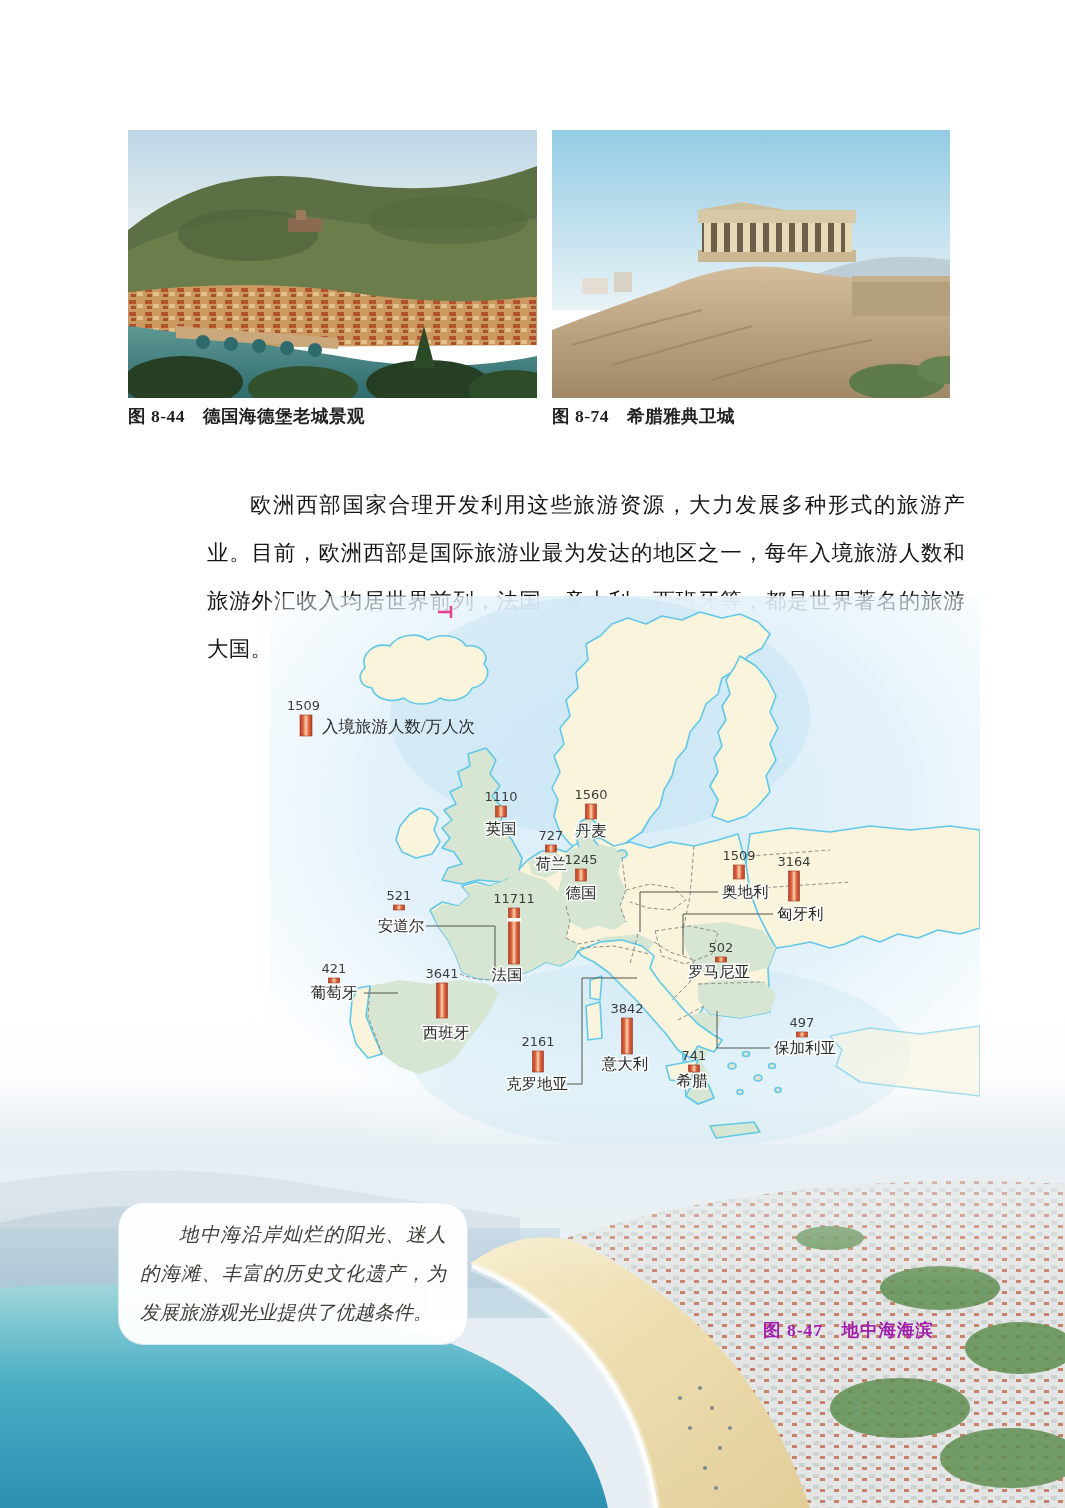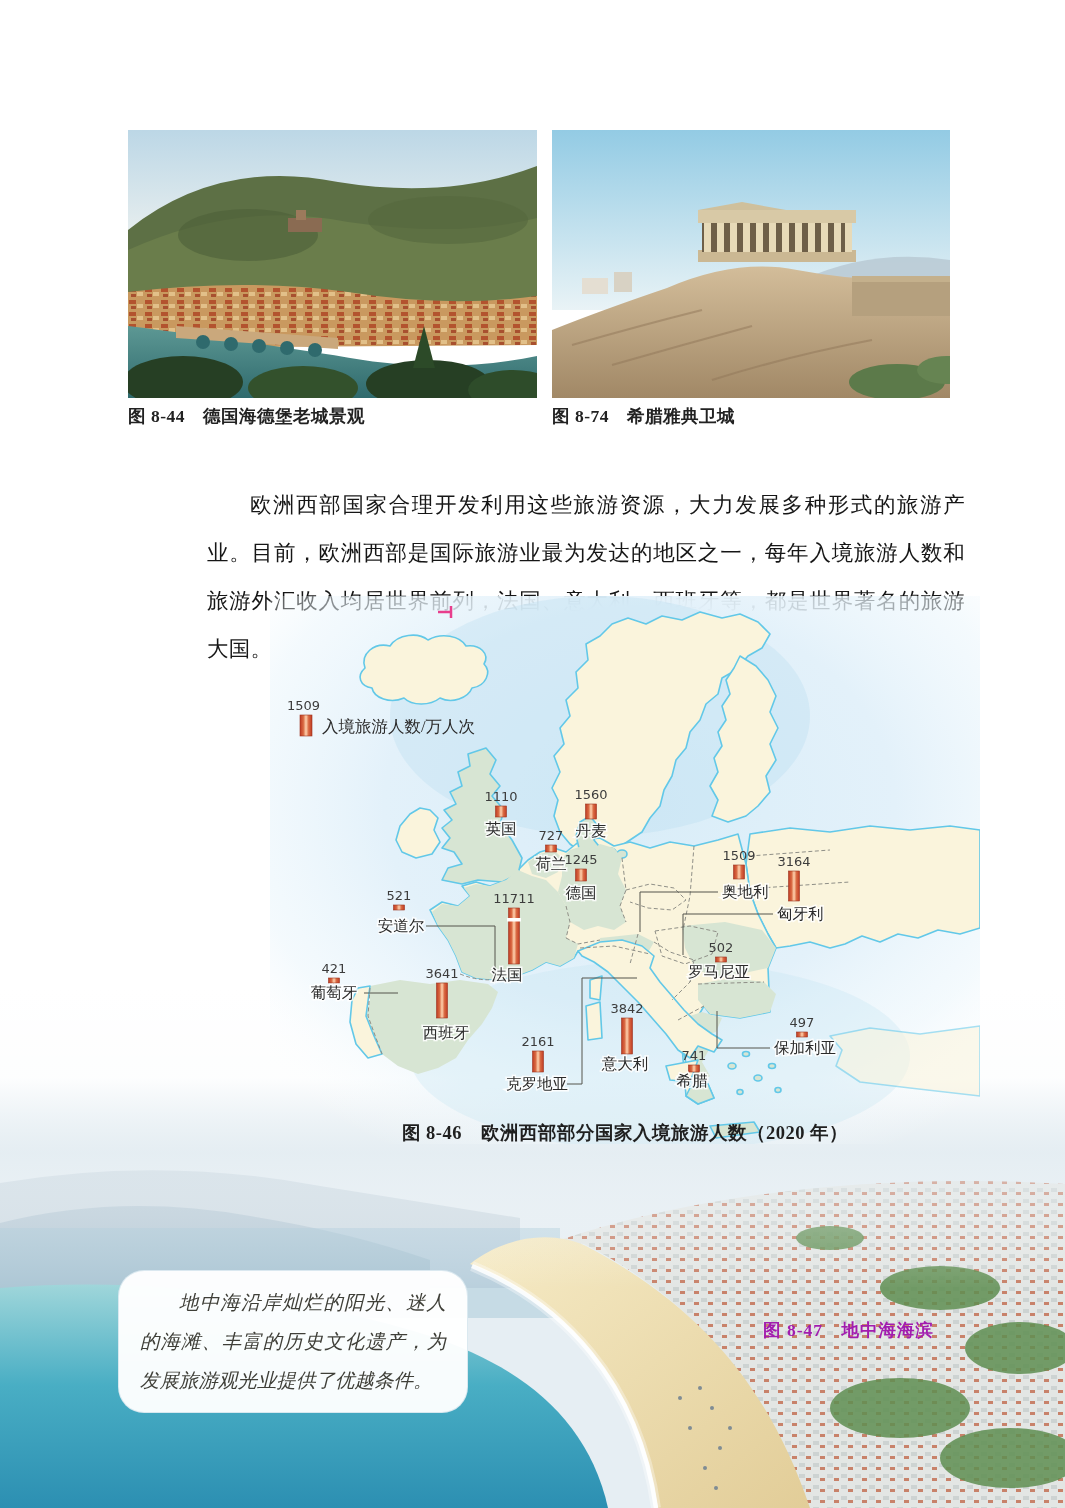--- a/index.html
+++ b/index.html
@@ -27,21 +27,21 @@
   .border{fill:none;stroke:#8f8f87;stroke-width:1;stroke-dasharray:4 2.5;}
   .barval{font-family:"DejaVu Sans","Liberation Sans",sans-serif;font-size:13px;fill:#3c3c3c;}
   .clabel{font-family:"Liberation Serif","DejaVu Serif",serif;font-size:15.5px;fill:#2b2b2b;
           paint-order:stroke;stroke:rgba(255,255,255,.85);stroke-width:3px;}
   .leader{fill:none;stroke:#55554d;stroke-width:1;}
   #map-caption{position:absolute;left:0;top:524px;width:710px;text-align:center;
        font-size:18.5px;font-weight:bold;color:#1f1f1f;letter-spacing:.5px;}
   
   #photo-sea{position:absolute;left:0;top:988px;width:1065px;height:520px;z-index:1;}
   
-  #callout-bubble{position:absolute;left:118px;top:1270px;width:306px;z-index:5;
+  #callout-bubble{position:absolute;left:118px;top:1202px;width:306px;z-index:5;
        background:rgba(255,255,255,.96);border:1px solid rgba(190,215,228,.55);
        border-radius:26px;padding:12px 21px;font-size:19.5px;line-height:39px;
        color:#3f3f38;text-align:justify;text-indent:2em;font-style:italic;}
   #cap47{position:absolute;left:763px;top:1318px;z-index:5;font-size:17.5px;
        font-weight:bold;color:#a21caf;letter-spacing:1px;}
 </style>
 </head>
 <body>
 
 <figure class="photo" id="photo-heidelberg" style="margin:0">
@@ -331,18 +331,17 @@
         <polyline points="500,452 447,452 447,415" class="leader"></polyline>
         <rect x="526.5" y="436" width="11" height="5" fill="url(#barGrad)" stroke="#9c3420" stroke-width="0.6"></rect>
         <text x="532" y="431" text-anchor="middle" class="barval">497</text>
         <text x="504" y="457" text-anchor="start" class="clabel">保加利亚</text>
         <polyline points="297,488 312,488 312,382 367,382" class="leader"></polyline>
         <rect x="262.5" y="455" width="11" height="21" fill="url(#barGrad)" stroke="#9c3420" stroke-width="0.6"></rect>
         <text x="268" y="450" text-anchor="middle" class="barval">2161</text>
         <text x="267" y="493" text-anchor="middle" class="clabel">克罗地亚</text>
       </g>
   </svg>
-  <div id="map-caption">图 8-46　欧洲西部部分国家入境旅游人数（2020 年）</div>
 </div>
 
 <div id="callout-bubble">地中海沿岸灿烂的阳光、迷人的海滩、丰富的历史文化遗产，为发展旅游观光业提供了优越条件。</div>
 
 <div id="cap47">图 8-47　地中海海滨</div>
 
 </body></html>

